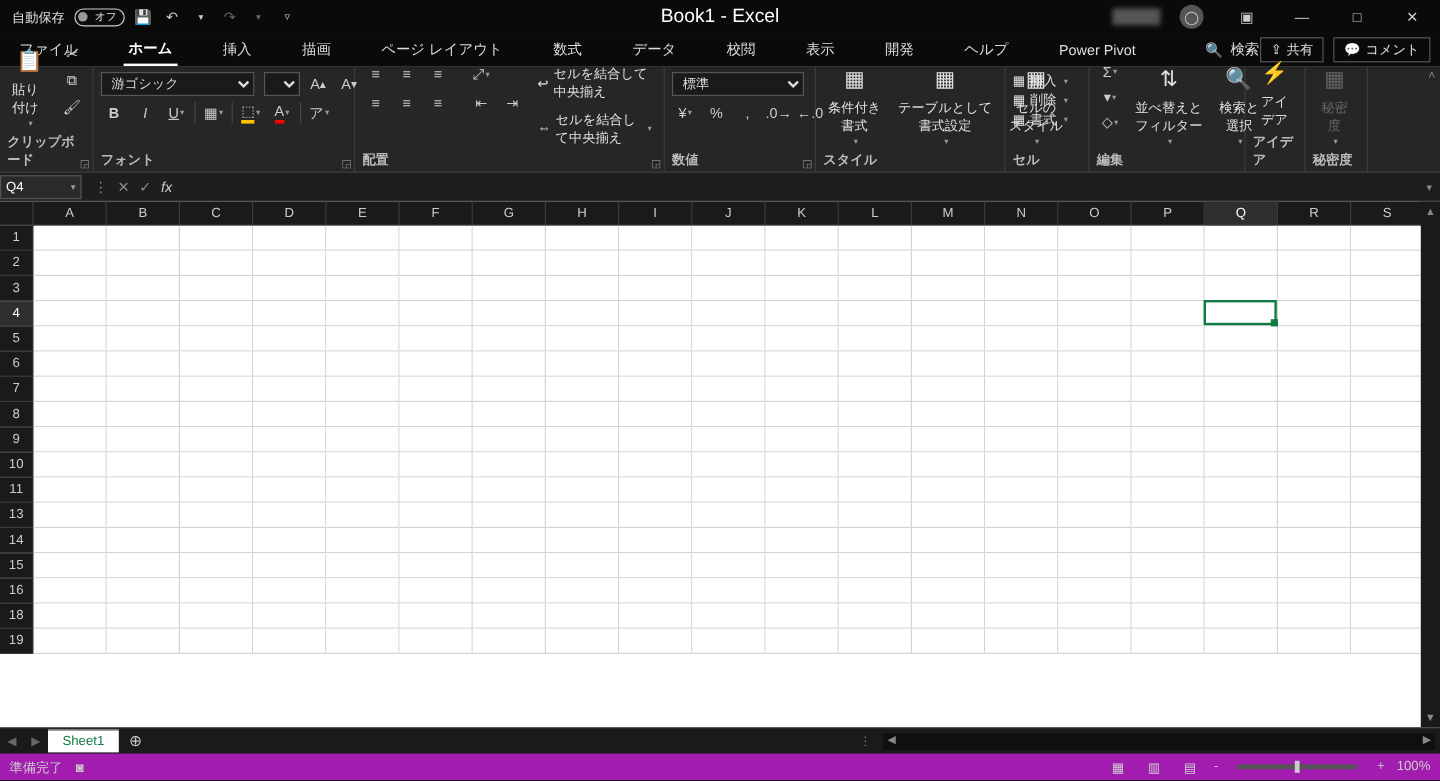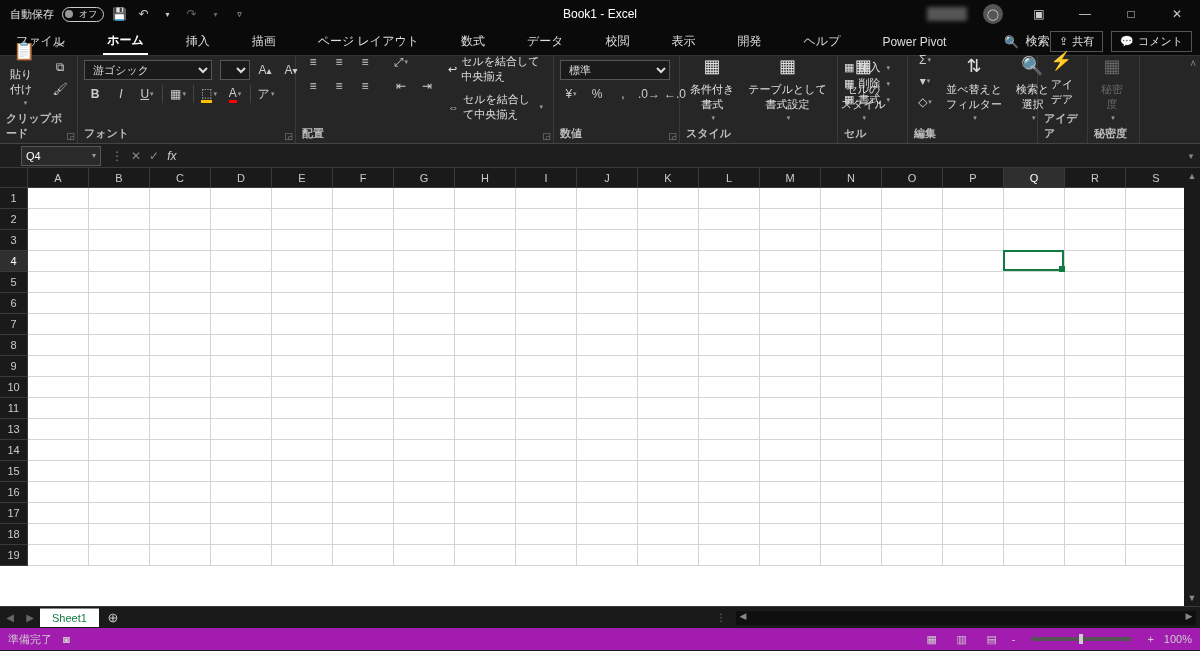--- a/index.html
+++ b/index.html
@@ -36,21 +36,21 @@
   .oval-toggle::before{
     content:"";
     position:absolute; left:2px; top:2px;
     width:8px;height:8px;border-radius:50%;
     background:#999;
   }
   .oval-toggle span{ margin-left:10px;}
   .qat-btn { width:18px; text-align:center; font-size:12px; color:#ccc;}
   .title-center {
     position:absolute; left:0; right:0; text-align:center;
-    font-size:12px; color:#fff;
+    font-size:16px; color:#fff;
   }
   .win-btns { position:absolute; right:0; top:0; display:flex; }
   .win-btn { width:46px; height:28px; display:flex; align-items:center; justify-content:center; color:#ccc; }
   .user-circle { width:20px;height:20px;border-radius:50%;background:#555;display:flex;align-items:center;justify-content:center; font-size:11px;}
   .blur-name { width:40px;height:14px;background:#555;filter:blur(2px);}
 
   
   .tabs {
     height: 28px;
     background: #0a0a0a;
@@ -106,22 +106,22 @@
 
   
   .fbar {
     height: 24px;
     background:#1e1e1e;
     display:flex;
     align-items:center;
     border-bottom:1px solid #3a3a3a;
   }
   .namebox {
-    width:80px; height:20px; background:#2a2a2a; border:1px solid #555;
-    margin-left:21px; padding:0 4px; font-size:11px; color:#fff;
+    width:68px; height:20px; background:#2a2a2a; border:1px solid #555;
+    margin-left:0; padding:0 4px; font-size:11px; color:#fff;
     display:flex;align-items:center;justify-content:space-between;
   }
   .namebox .dd{font-size:8px;color:#999;}
   .fx-btns{ display:flex; gap:8px; margin:0 10px; color:#888; font-size:12px;}
   .fx-label{ font-style:italic; color:#ccc;}
   .fx-input{ flex:1; height:20px; background:#1e1e1e; }
   .fbar-expand{ width:18px; text-align:center; color:#888; font-size:9px;}
 
   
   .grid-wrap {
@@ -825,42 +825,20 @@
         <div class="cell"></div>
         <div class="cell"></div>
         <div class="cell"></div>
         <div class="cell"></div>
         <div class="cell"></div>
         <div class="cell"></div>
         <div class="cell"></div>
         <div class="cell"></div>
       </div>
       <div class="row">
-        <div class="row-h">17</div>
-        <div class="cell"></div>
-        <div class="cell"></div>
-        <div class="cell"></div>
-        <div class="cell"></div>
-        <div class="cell"></div>
-        <div class="cell"></div>
-        <div class="cell"></div>
-        <div class="cell"></div>
-        <div class="cell"></div>
-        <div class="cell"></div>
-        <div class="cell"></div>
-        <div class="cell"></div>
-        <div class="cell"></div>
-        <div class="cell"></div>
-        <div class="cell"></div>
-        <div class="cell"></div>
-        <div class="cell"></div>
-        <div class="cell"></div>
-        <div class="cell"></div>
-      </div>
-      <div class="row">
         <div class="row-h">18</div>
         <div class="cell"></div>
         <div class="cell"></div>
         <div class="cell"></div>
         <div class="cell"></div>
         <div class="cell"></div>
         <div class="cell"></div>
         <div class="cell"></div>
         <div class="cell"></div>
         <div class="cell"></div>

